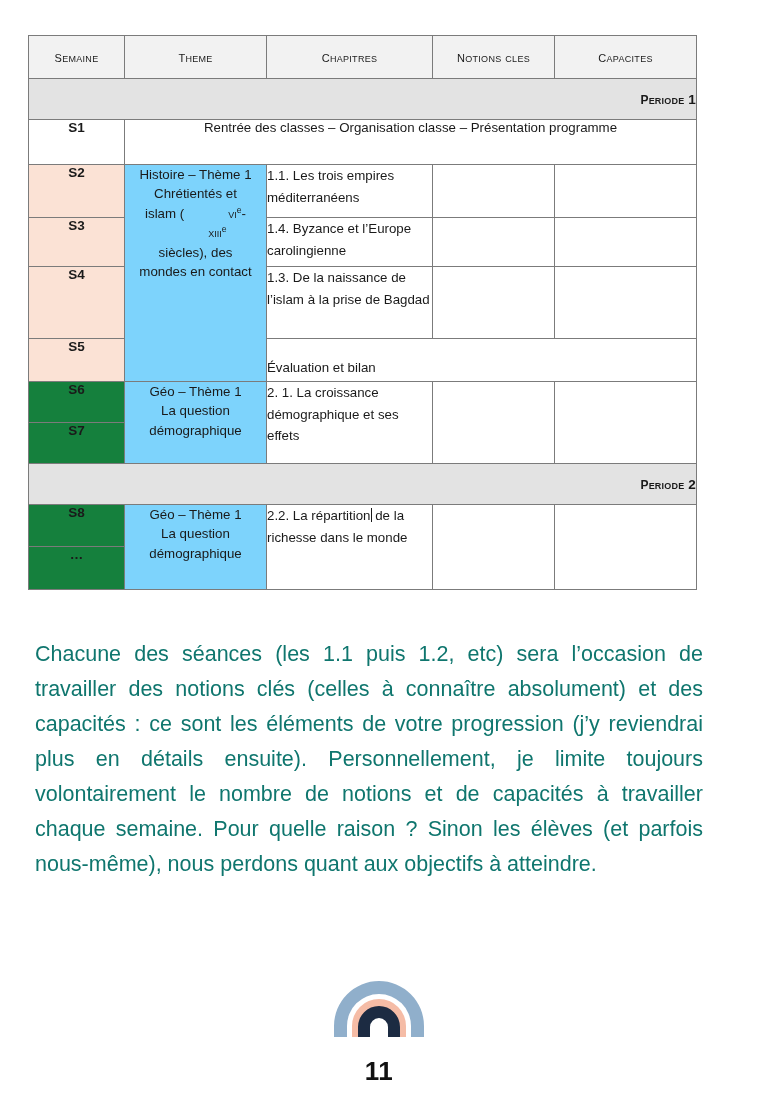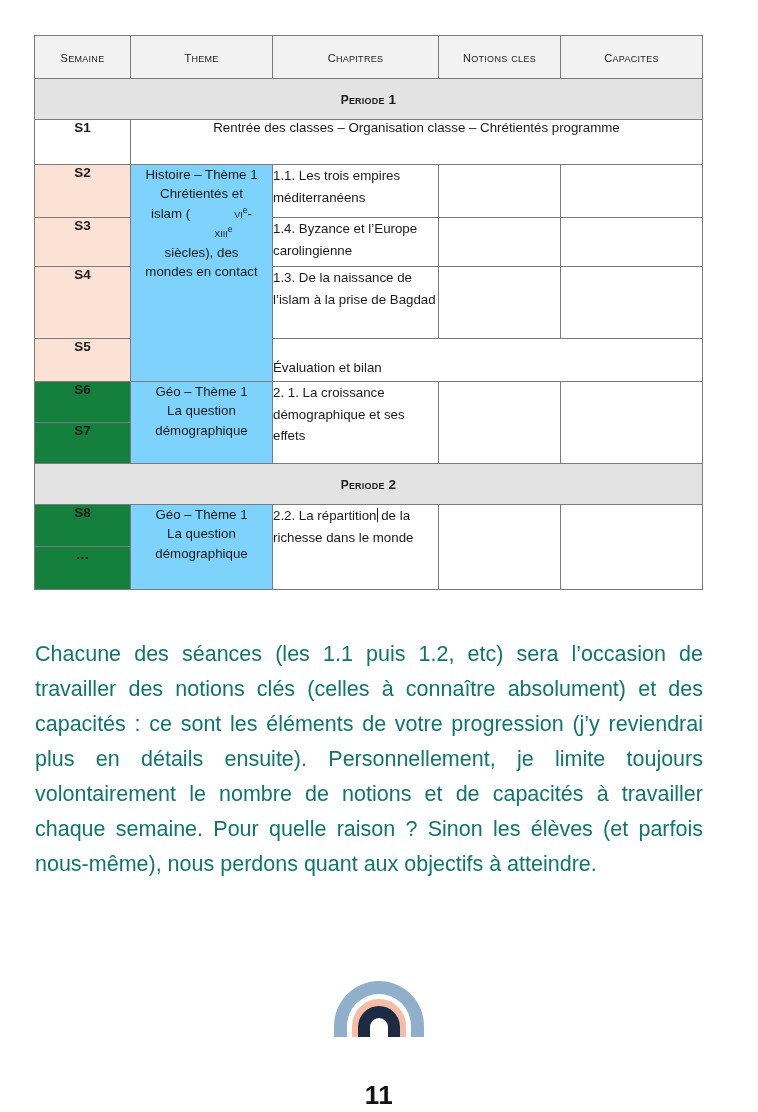--- a/index.html
+++ b/index.html
@@ -19,21 +19,21 @@
   .page {
     position: relative;
     width: 758px;
     height: 1112px;
     box-sizing: border-box;
   }
 
   
   .table-wrap {
     position: absolute;
-    left: 34px;
+    left: 28px;
     top: 35px;
     width: 668px;
   }
 
   table.progression {
     width: 668px;
     border-collapse: collapse;
     table-layout: fixed;
     background: #ffffff;
   }
@@ -72,21 +72,21 @@
   }
   
   .hdr-label::first-letter {
     font-size: 15.5px;
   }
 
   
   tr.period-row td {
     background: #e3e3e3;
     height: 40px;
-    text-align: center;
+    text-align: right;
     vertical-align: middle;
   }
   .period-label {
     display: inline-block;
     font-size: 13.5px;
     font-weight: bold;
     font-variant: small-caps;
     text-transform: lowercase;
     letter-spacing: 0.2px;
     line-height: 1;
@@ -192,21 +192,20 @@
   .page-number {
     position: absolute;
     left: 0;
     top: 1056px;
     width: 758px;
     text-align: center;
     font-size: 26px;
     font-weight: bold;
     color: #111111;
     letter-spacing: 0.5px;
-    margin-top: 24px;
   }
 </style>
 </head>
 <body>
 
 <div class="page">
 
   <div class="table-wrap">
     <table class="progression">
       <colgroup>
@@ -237,21 +236,21 @@
       </tr>
 
       <tr class="period-row">
         <td colspan="5">
           <span class="period-label">Periode 1</span>
         </td>
       </tr>
 
       <tr>
         <td class="semaine plain" style="height:44px">S1</td>
-        <td class="fullspan" colspan="4">Rentrée des classes – Organisation classe – Chrétientés programme</td>
+        <td class="fullspan" colspan="4">Rentrée des classes – Organisation classe – Présentation programme</td>
       </tr>
 
       <tr>
         <td class="semaine peach" style="height:52px">S2</td>
         <td class="theme" rowspan="4">
           <span>Histoire – Thème 1</span><br>
           <span>Chrétientés et</span><br>
           <span><span>islam (</span><span class="rn">vi</span><sup>e</sup><span>-</span><span class="rn">xiii</span><sup>e</sup></span><br>
           <span>siècles), des</span><br>
           <span>mondes en contact</span>

